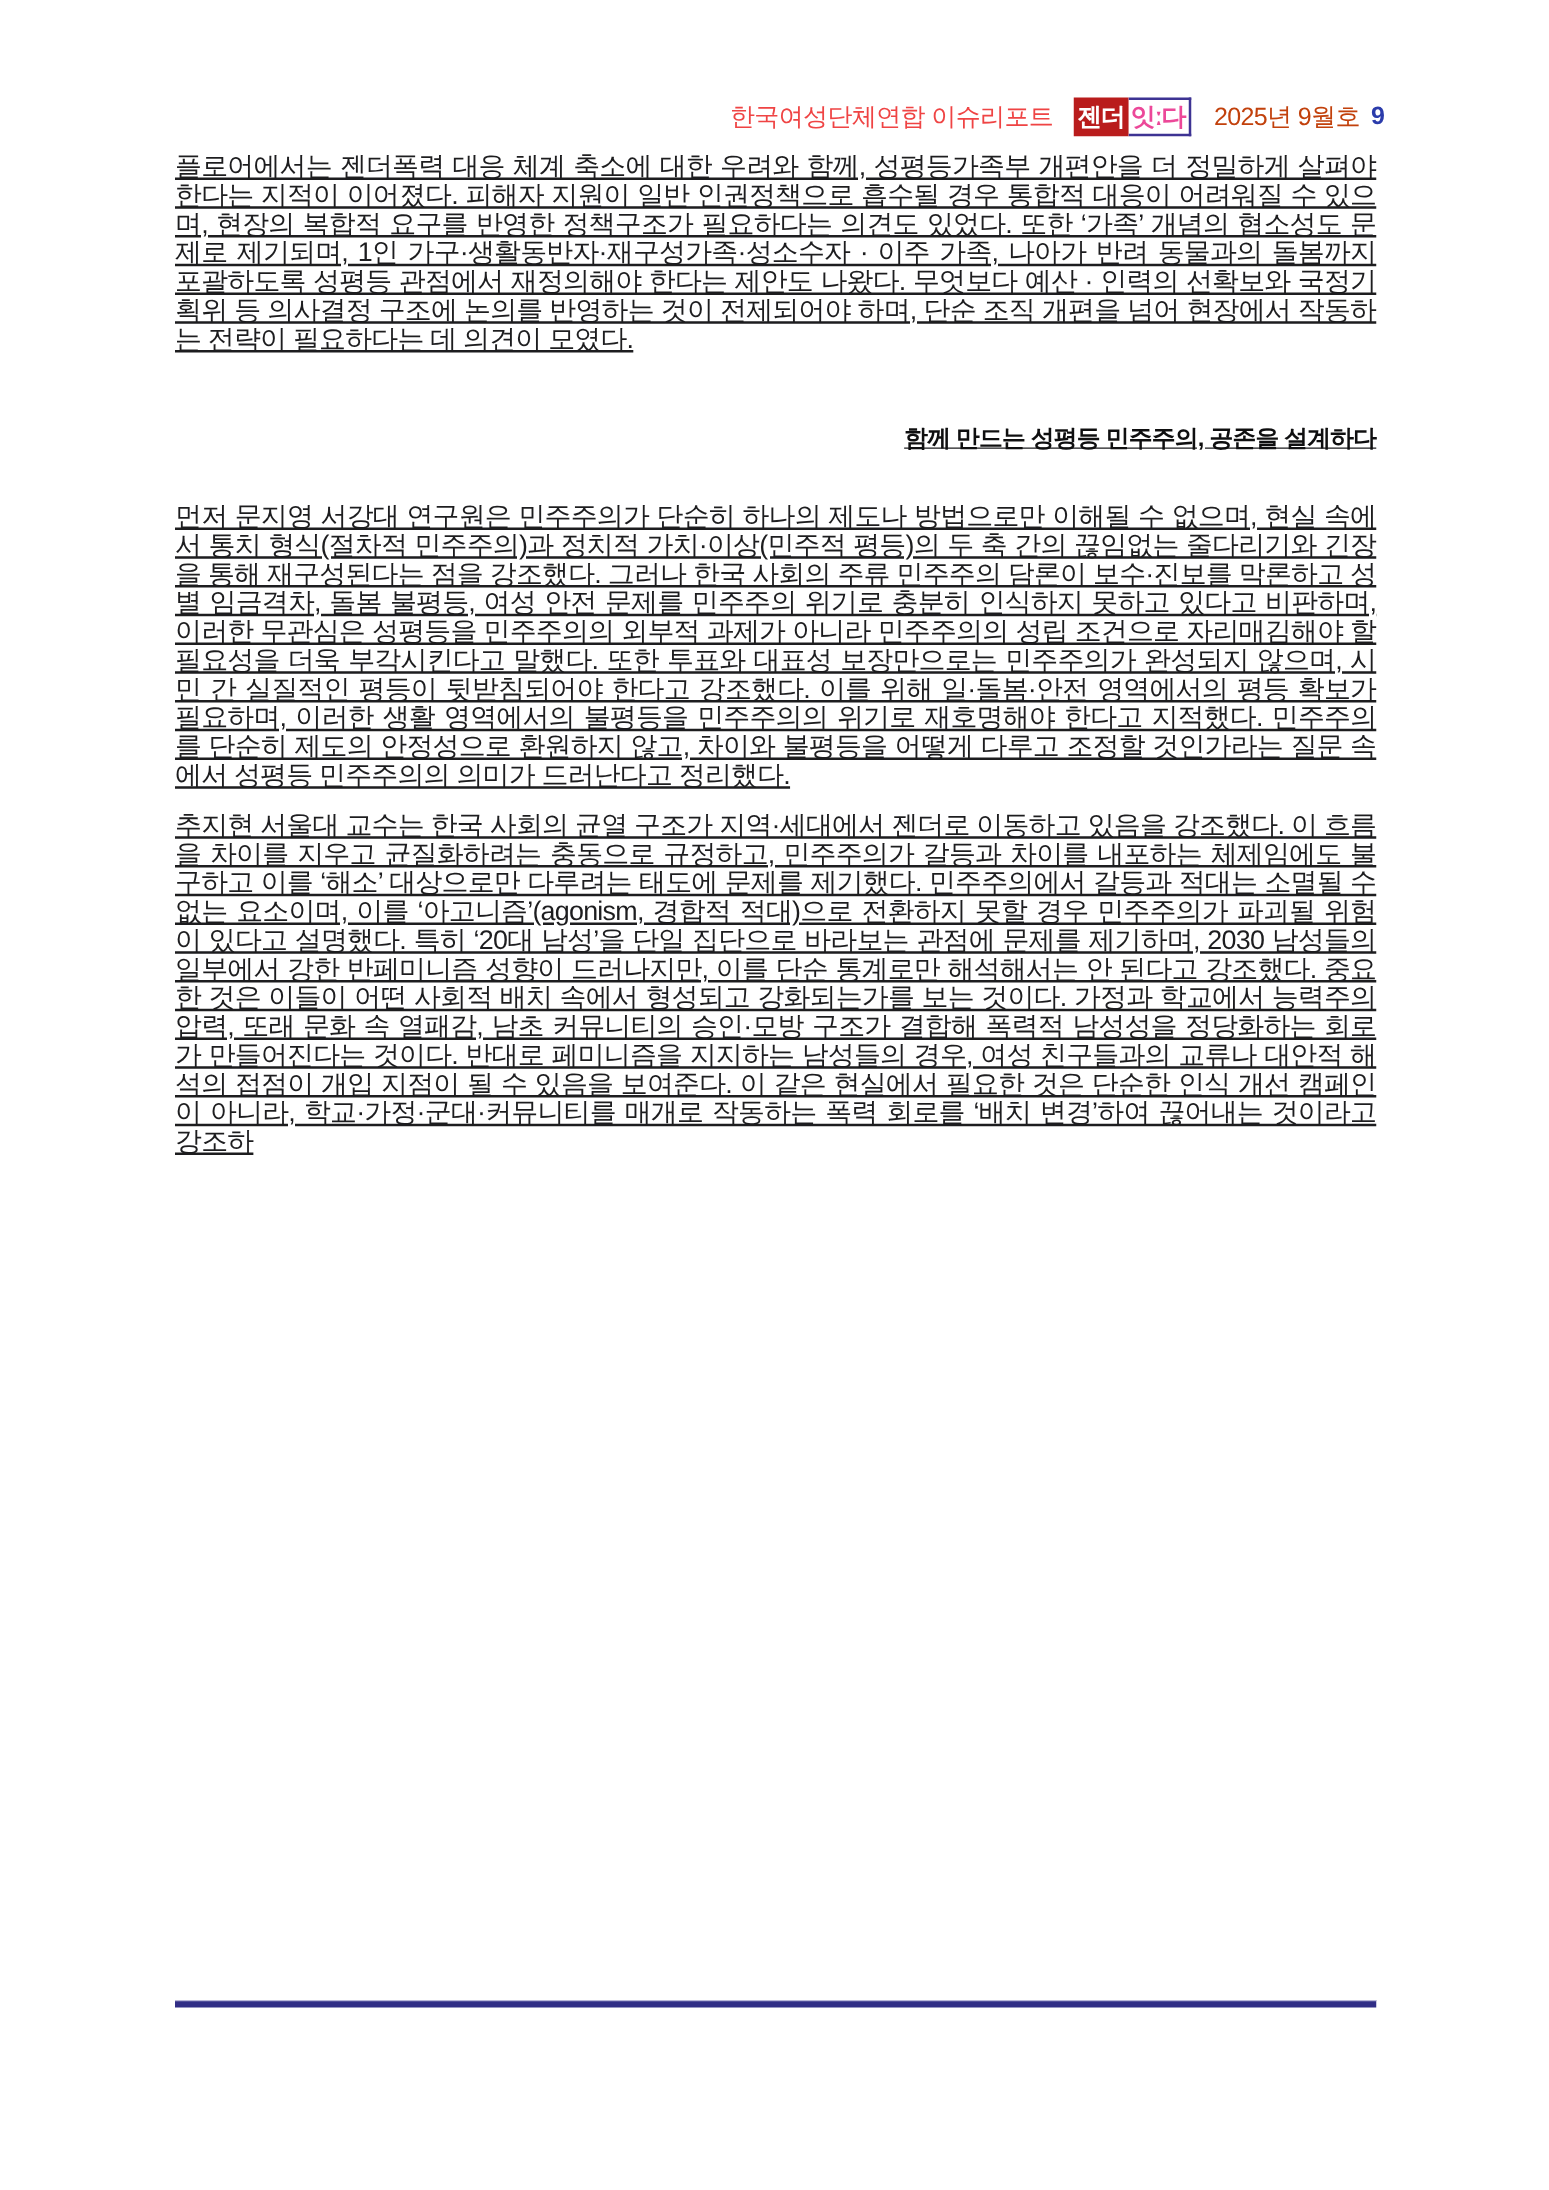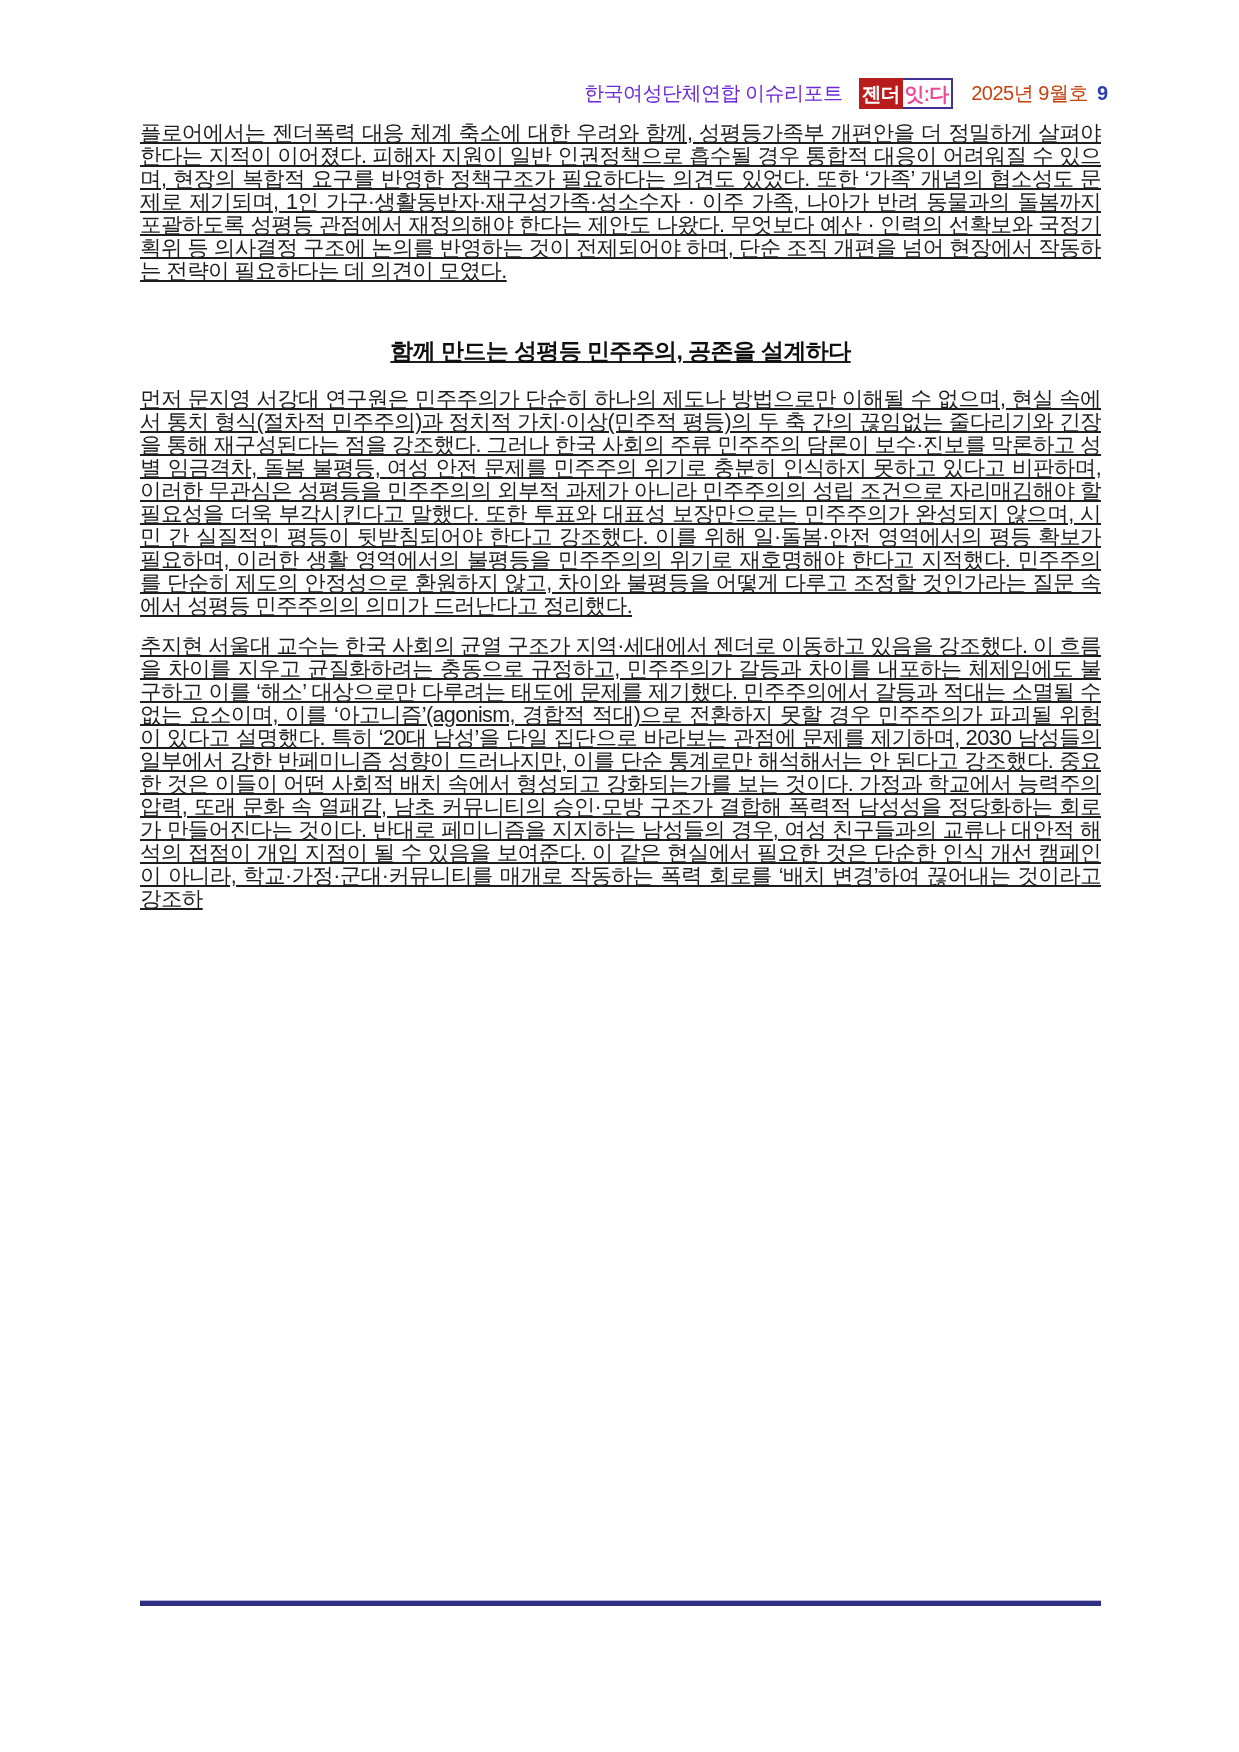--- a/index.html
+++ b/index.html
@@ -19,21 +19,21 @@
   
   .page-header {
     position: absolute;
     top: 76px;
     right: 131px;
     display: flex;
     align-items: center;
     height: 34px;
   }
   .pub-title {
-    color: #6d28d9;
+    color: #ef4444;
     font-size: 20px;
     letter-spacing: -0.5px;
     white-space: nowrap;
   }
   .logo {
     display: flex;
     align-items: stretch;
     margin-left: 16px;
     font-weight: bold;
     font-size: 20px;
@@ -80,27 +80,27 @@
     line-height: 23px;
     text-align: justify;
     letter-spacing: -0.6px;
     word-break: break-all;
     text-decoration: underline;
   }
   .doc-body p {
     margin-bottom: 17px;
   }
   .section-heading {
-    font-size: 23px;
+    font-size: 19px;
     font-weight: bold;
     color: #0f0f10;
     margin-top: 57px;
-    margin-bottom: 25px;
+    margin-bottom: 39px;
     letter-spacing: -0.6px;
-    text-align: center;
+    text-align: right;
   }
   
   .bottom-rule {
     position: absolute;
     left: 140px;
     top: 1600px;
     width: 961px;
     height: 6px;
     background: #312e86;
     border-top: 1px solid #b9b7d8;

